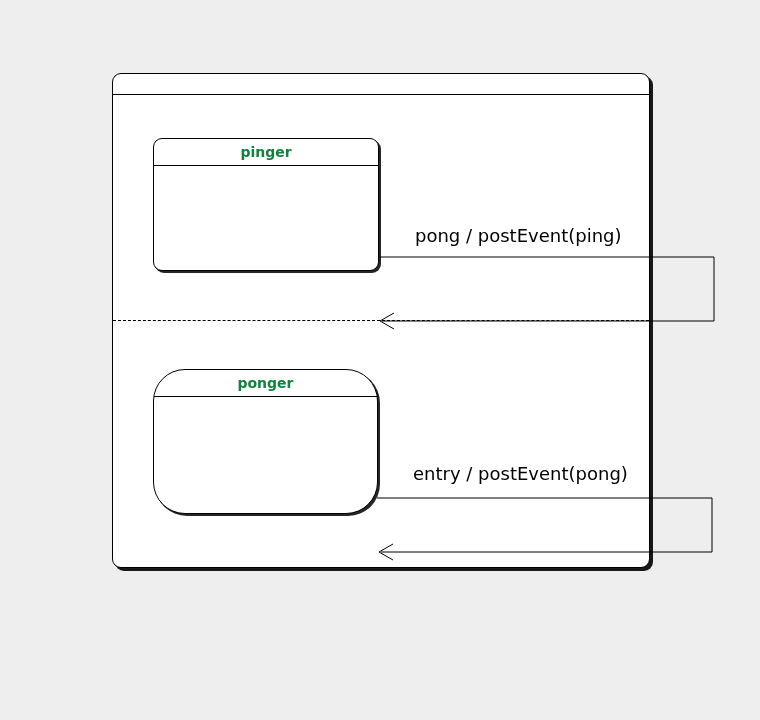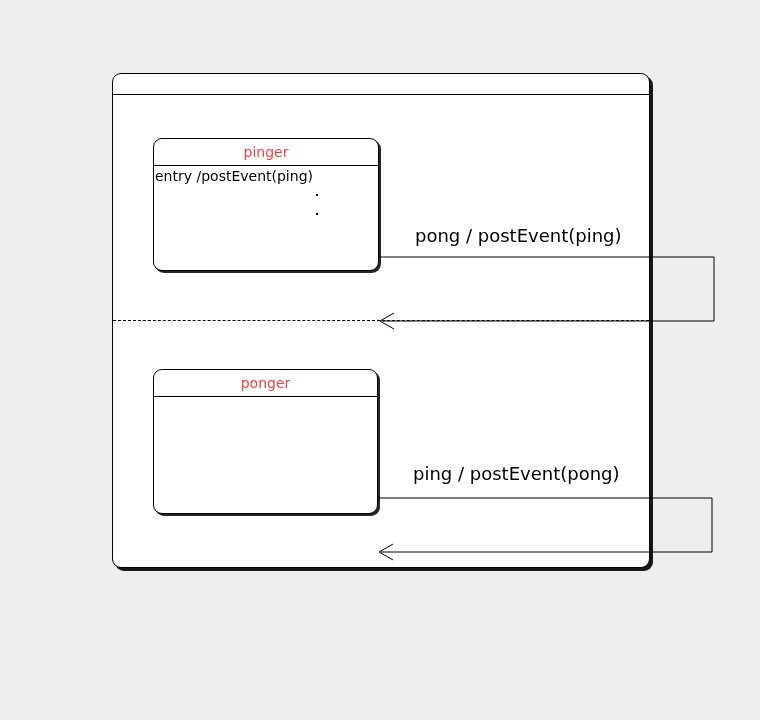--- a/index.html
+++ b/index.html
@@ -66,23 +66,24 @@
     border: 1px solid #000000;
     border-radius: 9px;
     box-sizing: border-box;
     box-shadow: 2px 2px 0 0 rgba(0,0,0,0.85);
   }
   .state-name {
     height: 27px;
     line-height: 27px;
     text-align: center;
     font-size: 14px;
-    color: #ef4444;
+    color: #15803d;
     border-bottom: 1px solid #000000;
     box-sizing: border-box;
+    font-weight: bold;
   }
   .state-body {
     position: relative;
     font-size: 14px;
     color: #000000;
     padding: 0;
   }
   .state-action {
     display: block;
     padding-left: 1px;
@@ -94,20 +95,21 @@
     left: 40px;
     top: 64px;
     width: 226px;
     height: 133px;
   }
   .state-ponger {
     left: 40px;
     top: 295px;
     width: 225px;
     height: 145px;
+    border-radius: 32px;
   }
 
   
   .dot {
     position: absolute;
     width: 2px;
     height: 2px;
     background: #000000;
   }
   .dot-1 { left: 162px; top: 28px; }
@@ -137,25 +139,20 @@
 <div id="canvas">
 
   <div class="outer-state">
 
     <div class="outer-titlebar"></div>
 
     <div class="region-divider"></div>
 
     <div class="state state-pinger">
       <div class="state-name">pinger</div>
-      <div class="state-body">
-        <span class="state-action">entry /postEvent(ping)</span>
-        <span class="dot dot-1"></span>
-        <span class="dot dot-2"></span>
-      </div>
     </div>
 
     <div class="selfloop loop-pinger">
       <svg width="340" height="160" viewBox="0 0 340 160">
         <path d="M 0 83 L 336 83 L 336 147 L 4 147" fill="none" stroke="#000000" stroke-width="1"></path>
         <path d="M 16 139 L 2 147 L 16 155" fill="none" stroke="#000000" stroke-width="1"></path>
       </svg>
     </div>
 
     <div class="trans-label label-pinger">pong / postEvent(ping)</div>
@@ -165,16 +162,16 @@
       <div class="state-body"></div>
     </div>
 
     <div class="selfloop loop-ponger">
       <svg width="340" height="160" viewBox="0 0 340 160">
         <path d="M 0 83 L 335 83 L 335 137 L 4 137" fill="none" stroke="#000000" stroke-width="1"></path>
         <path d="M 16 129 L 2 137 L 16 145" fill="none" stroke="#000000" stroke-width="1"></path>
       </svg>
     </div>
 
-    <div class="trans-label label-ponger">ping / postEvent(pong)</div>
+    <div class="trans-label label-ponger">entry / postEvent(pong)</div>
 
   </div>
 </div>
 
 </body></html>

